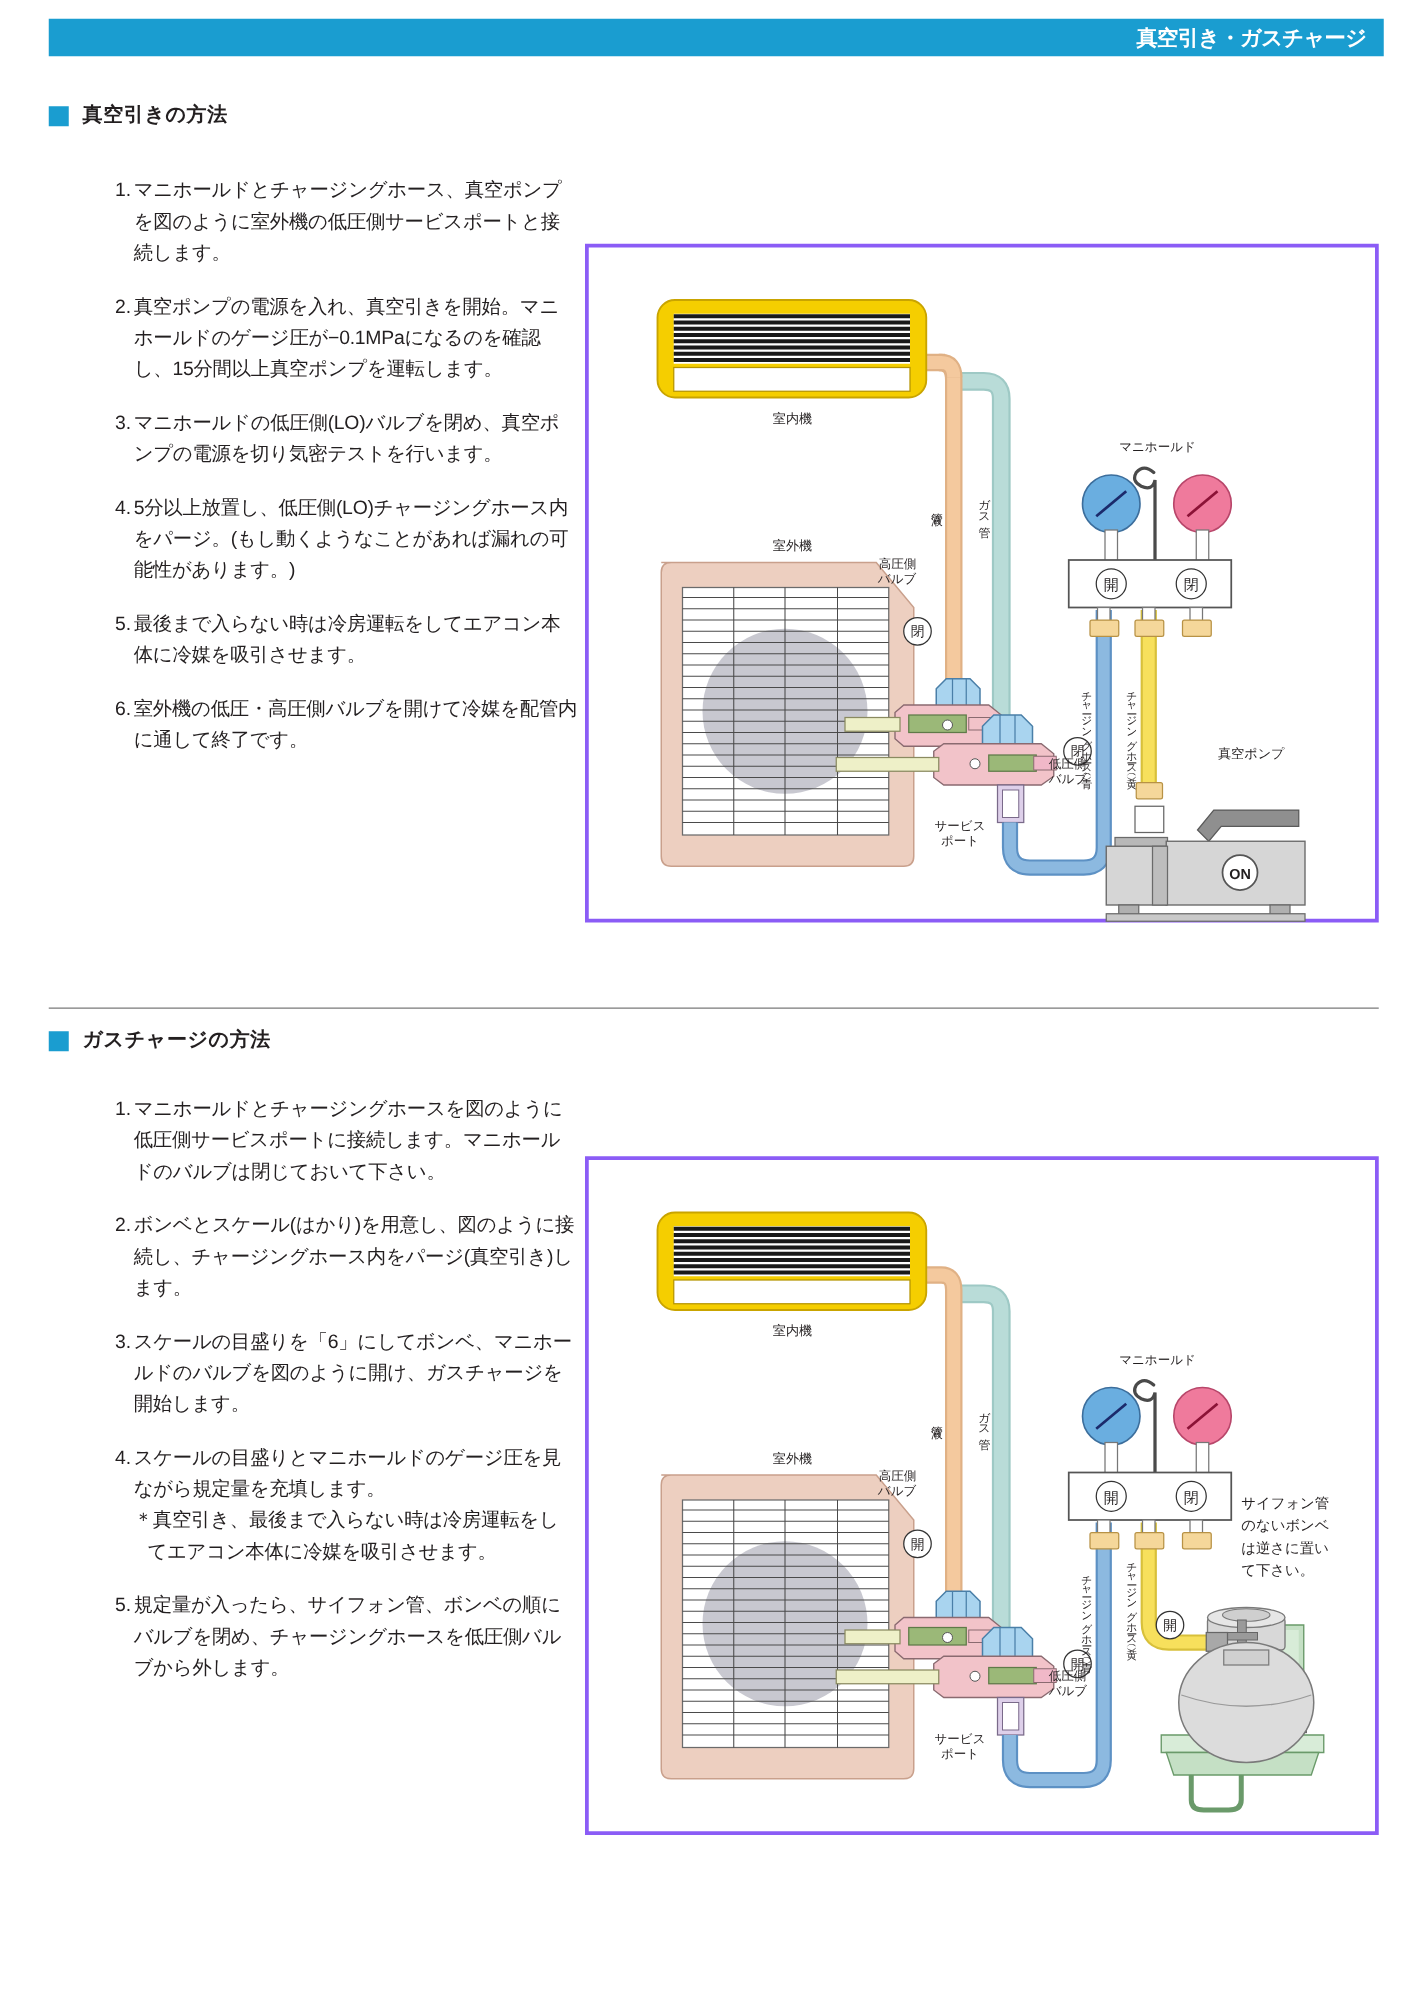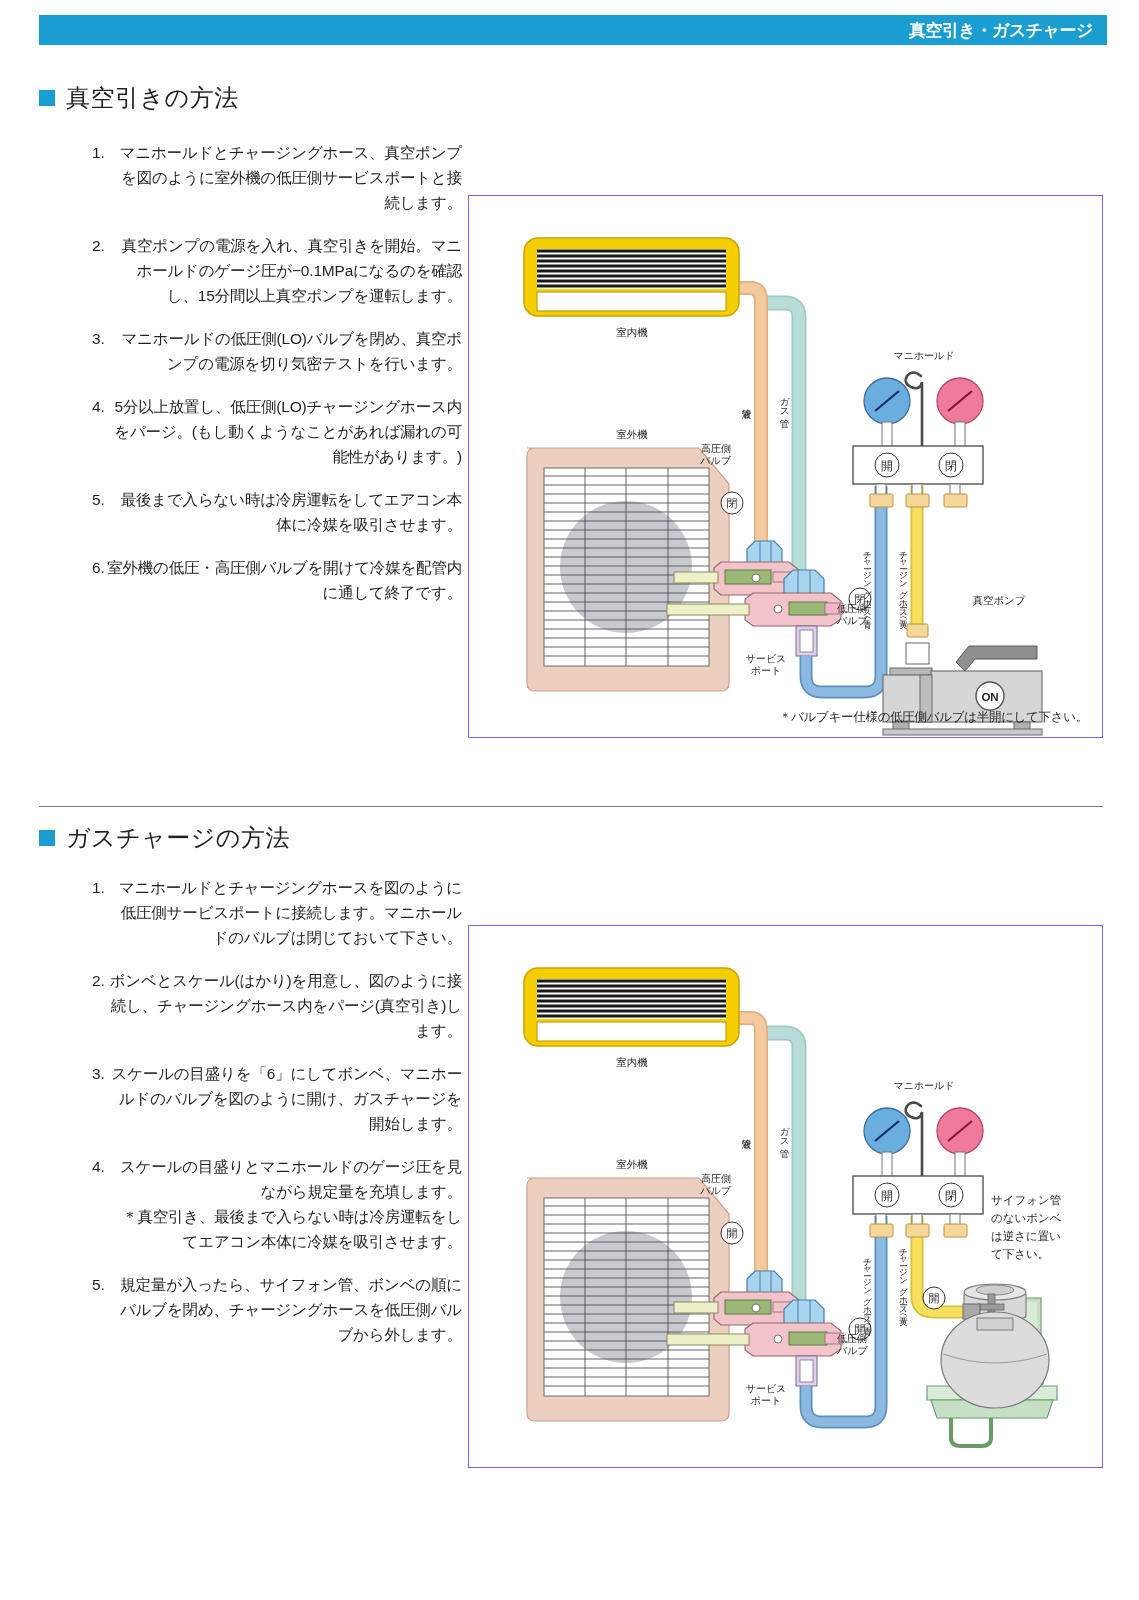--- a/index.html
+++ b/index.html
@@ -25,40 +25,40 @@
     white-space: nowrap;
   }
 
   
   .section-head {
     position: absolute; display: flex; align-items: center; gap: 11px;
   }
   .head-marker {
     width: 16px; height: 16px; background: #1a9dd0; flex: 0 0 auto;
   }
-  .head-text { font-size: 24px; font-weight: normal; letter-spacing: 0.5px; white-space: nowrap; }
+  .head-text { font-size: 16px; font-weight: bold; letter-spacing: 0.5px; white-space: nowrap; }
 
   .divider {
     position: absolute; left: 39px; width: 1064px; height: 1px;
     background: #7a7a7a;
   }
 
   
   .steps { position: absolute; width: 370px; }
   .step { display: flex; margin-bottom: 18px; }
   .step-num {
     flex: 0 0 auto; font-size: 15.5px; line-height: 25px;
     letter-spacing: 0px; padding-right: 2px;
   }
-  .step-body { font-size: 15.5px; line-height: 25px; letter-spacing: -0.2px; text-align: right; }
+  .step-body { font-size: 15.5px; line-height: 25px; letter-spacing: -0.2px; }
   .step-note { display: block; padding-left: 11px; text-indent: -11px; }
 
   
   .diagram {
-    position: absolute; background: #ffffff; border: 1px solid #8b5cf6;
+    position: absolute; background: #ffffff; border: 3px solid #8b5cf6;
   }
   .diagram svg { display: block; }
 </style>
 </head>
 <body>
 
 <div class="page">
 
   <div class="header-bar">
     <span class="header-title">真空引き・ガスチャージ</span>
@@ -259,21 +259,20 @@
         <rect x="462" y="475" width="111" height="51" fill="#d6d6d6" stroke="#6a6a6a" stroke-width="1.1"></rect>
         <rect x="451" y="479" width="12" height="47" fill="#bdbdbd" stroke="#6a6a6a" stroke-width="1"></rect>
         <circle cx="521" cy="500" r="14" fill="#ffffff" stroke="#555" stroke-width="1.4"></circle>
         <text x="521" y="505" font-size="11.5" text-anchor="middle" fill="#231f20" font-weight="bold">ON</text>
 
         <rect x="424" y="526" width="16" height="9" fill="#b0b0b0" stroke="#6a6a6a" stroke-width="1"></rect>
         <rect x="545" y="526" width="16" height="9" fill="#b0b0b0" stroke="#6a6a6a" stroke-width="1"></rect>
         <rect x="414" y="533" width="159" height="6" fill="#c9c9c9" stroke="#6a6a6a" stroke-width="1"></rect>
       </g>
     </svg>
-    <div style="position:absolute; left:0; right:14px; bottom:11px; text-align:right; font-size:12.5px; letter-spacing:-0.3px;">＊バルブキー仕様の低圧側バルブは半開にして下さい。</div>
   </div>
 
   <div class="divider" style="top:806px;"></div>
 
   <div class="section-head" style="left:39px; top:822px;justify-content:flex-end;">
     <span class="head-marker"></span>
     <span class="head-text">ガスチャージの方法</span>
   </div>
 
   <div class="steps" id="s2-steps" style="left:92px; top:875px;">

